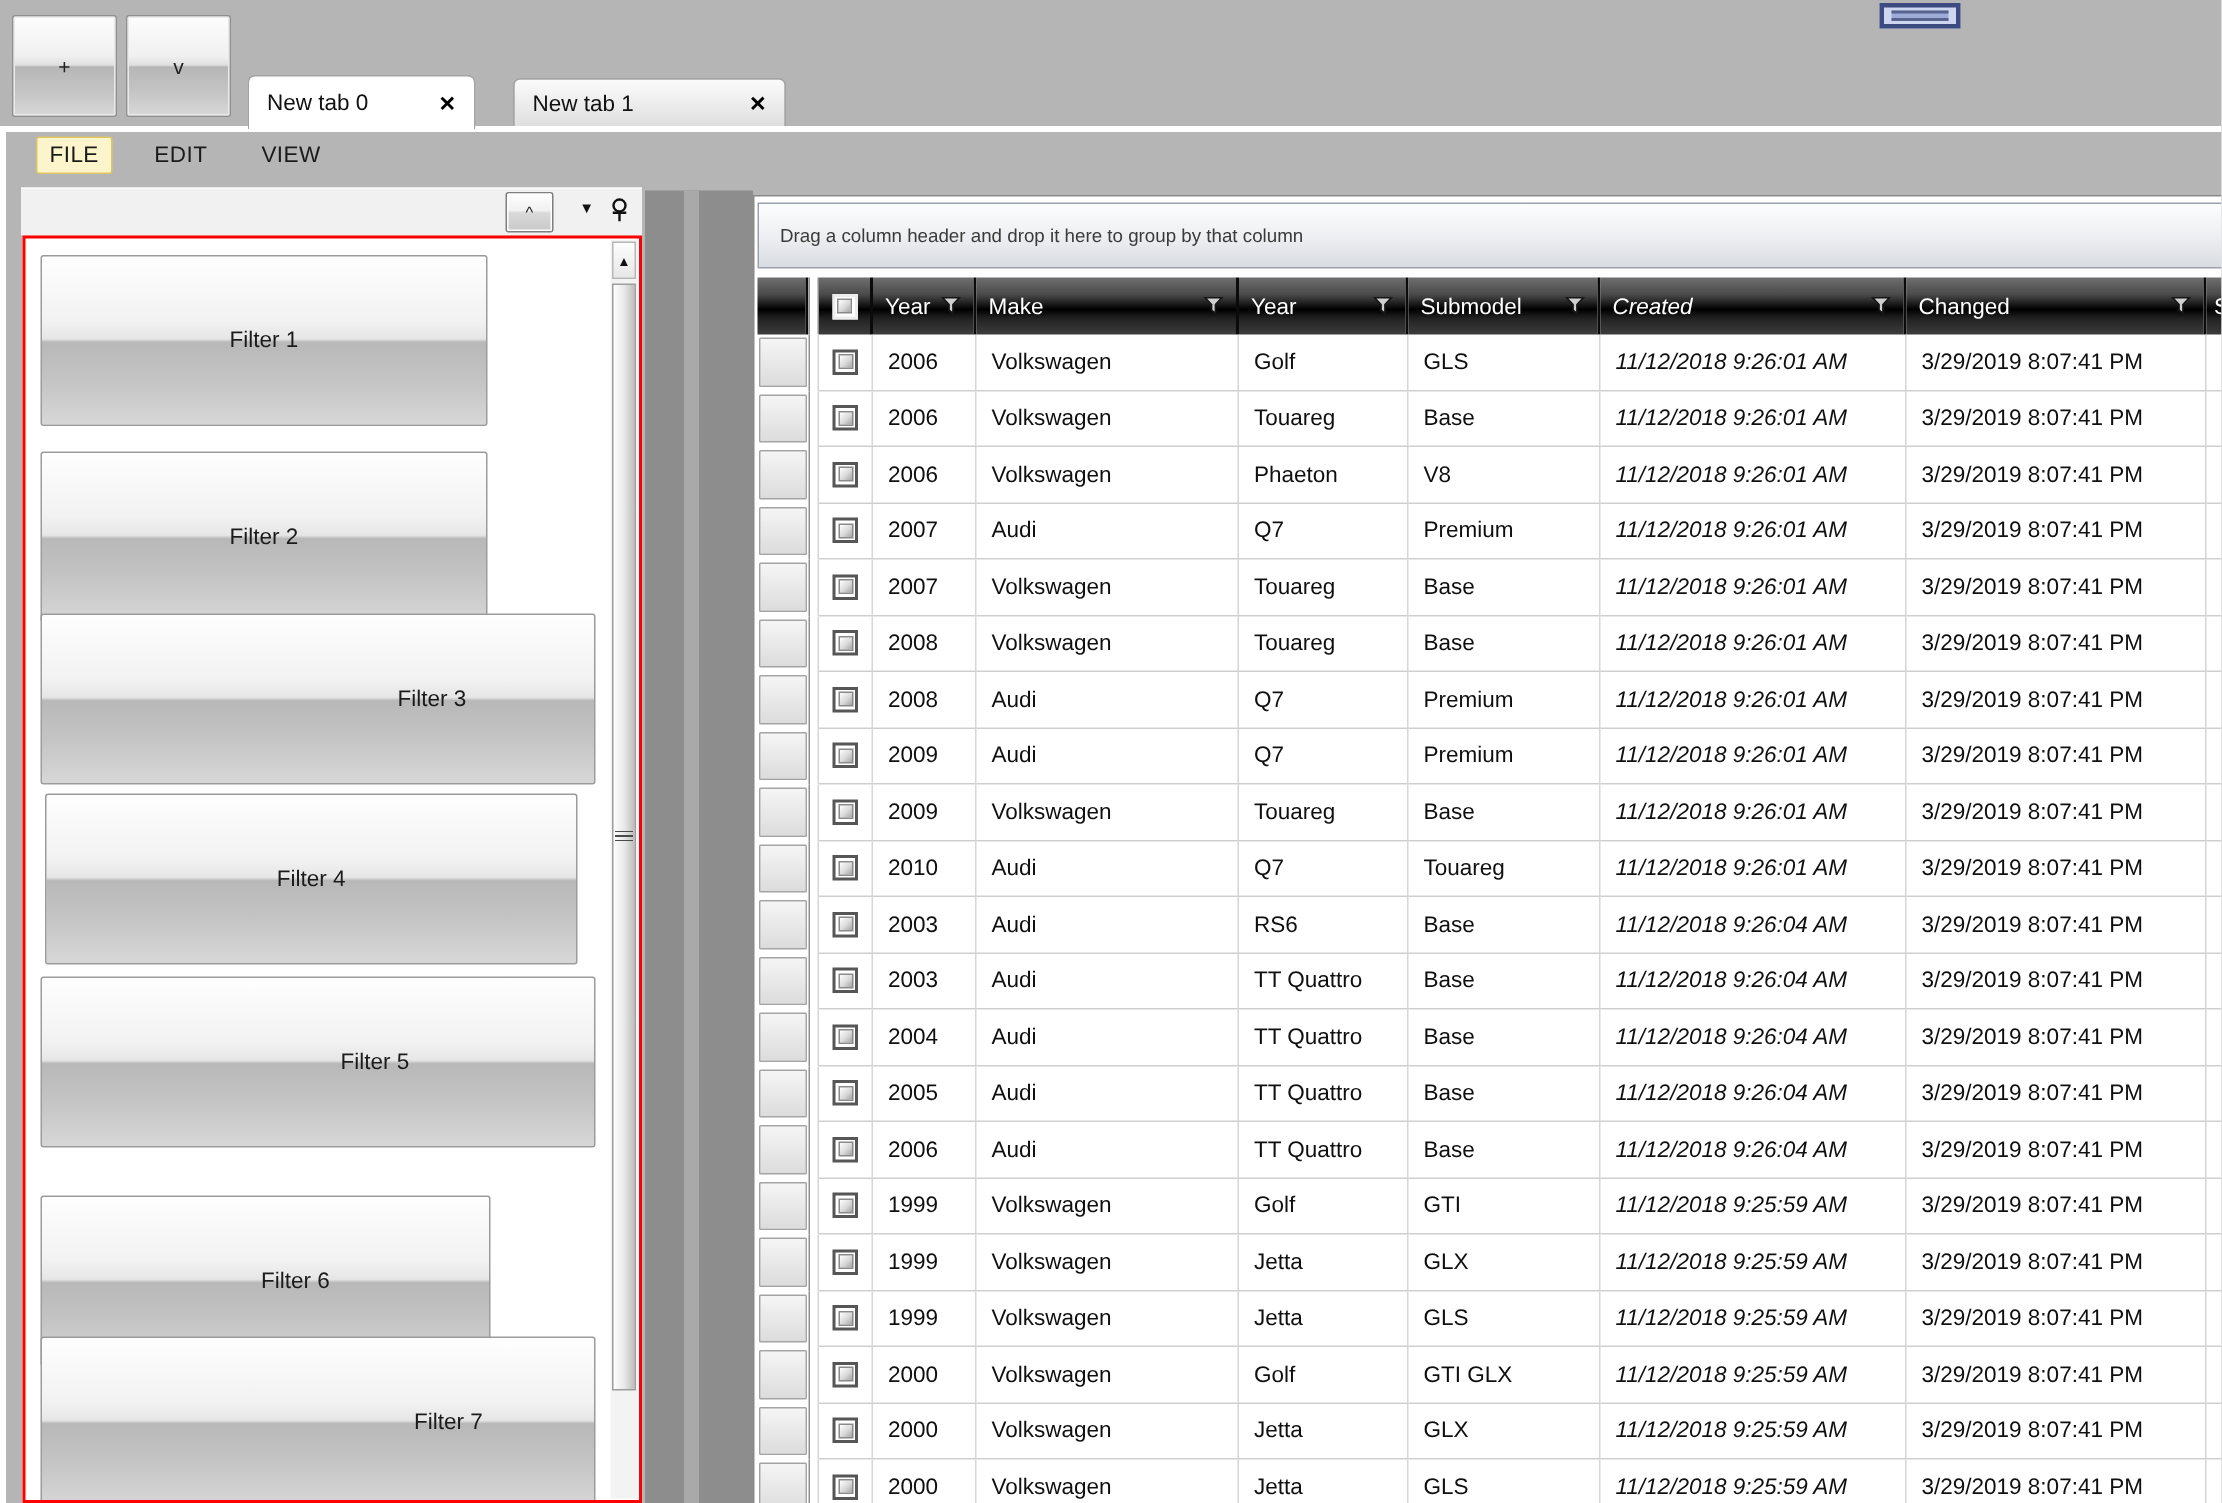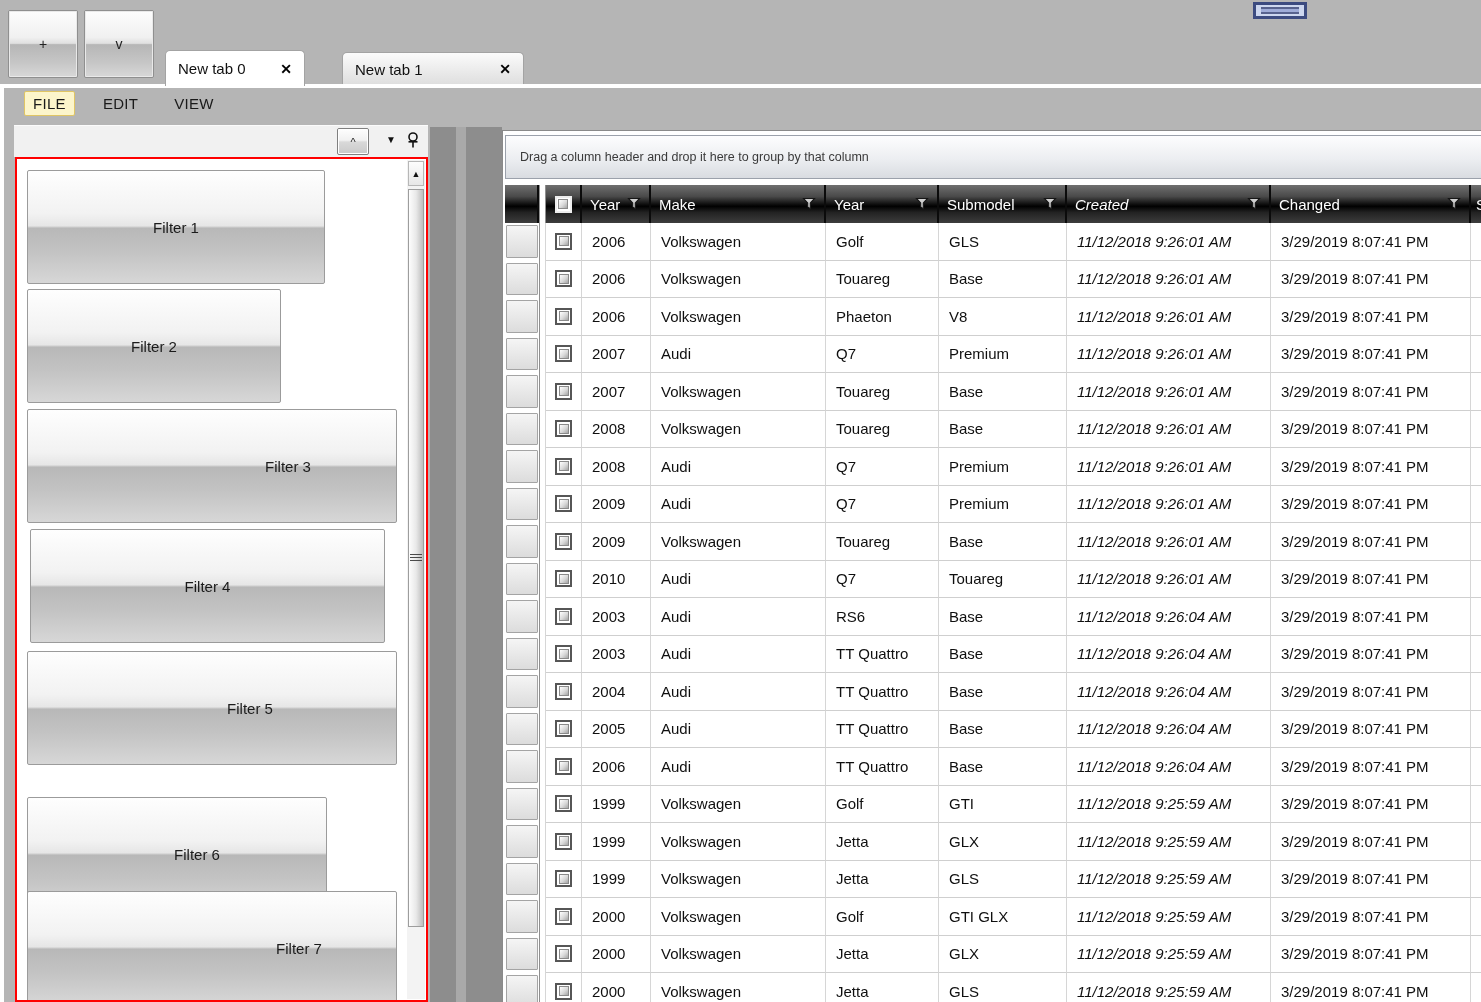--- a/index.html
+++ b/index.html
@@ -11,21 +11,21 @@
     border:1px solid #8f8f8f; outline:1px solid #e9e9e9; outline-offset:-2px; border-radius:2px;
     background:linear-gradient(180deg,#fdfdfd 0%,#f0f0f0 40%,#e0e0e0 49%,#b6b6b6 51%,#c6c6c6 78%,#d8d8d8 100%);
     font-size:14px; color:#222; display:flex; align-items:center; justify-content:center; }
   .nav-btn.b1 { left:8px; }
   .nav-btn.b2 { left:84px; }
 
   .tabline { position:absolute; left:0; top:84px; width:1481px; height:4px; background:#fff; z-index:1; }
   .tab { position:absolute; display:flex; align-items:center; padding:0 12px; gap:8px;
     border:1px solid #a3a3a3; border-bottom:none; border-radius:5px 5px 0 0; font-size:15px; }
   .tab .close { font-weight:bold; font-size:14px; color:#000; margin-left:auto; cursor:default; }
-  .tab.active { left:165px; top:50px; width:140px; height:36px; background:#fff; z-index:2;text-align:right; }
+  .tab.active { left:165px; top:50px; width:152px; height:36px; background:#fff; z-index:2;text-align:right; }
   .tab.inactive { left:342px; top:52px; width:182px; height:33px;
     background:linear-gradient(180deg,#fbfbfb,#dedede); z-index:0; }
 
   .dock-hint { position:absolute; left:1253px; top:2px; width:54px; height:17px;
     border:3px solid #3c4b80; background:#cdd7ef; display:flex; align-items:center; justify-content:center; }
   .dock-hint .lines { width:38px; height:7px; background:#9facd8;
     border-top:2px solid #57628e; border-bottom:2px solid #57628e; }
 
   
   .menubar { position:absolute; left:14px; top:88px; height:30px; display:flex; align-items:center; gap:20px; padding-left:10px; z-index:2;justify-content:center; }
@@ -47,21 +47,21 @@
 
   
   .filter-panel { position:absolute; left:15px; top:157px; width:413px; height:845px;
     border:2px solid #ff0000; background:#ffffff; overflow:hidden; }
   .filter-btn { position:absolute; left:10px; height:114px;
     border:1px solid #9b9b9b; border-radius:2px;
     background:linear-gradient(180deg,#fefefe 0%,#f2f2f2 38%,#e6e6e6 49%,#b8b8b8 51%,#c3c3c3 72%,#d7d7d7 100%);
     font-size:15px; color:#1b1b1b; }
   .filter-btn span { position:absolute; top:50%; left:50%; transform:translate(-50%,-50%); white-space:nowrap; }
   .filters .item-1 { top:11px;  width:298px; }
-  .filters .item-2 { top:130px; width:254px; }
+  .filters .item-2 { top:142px; width:298px; }
   .filters .item-3 { top:250px; width:370px; }
   .filters .item-4 { top:370px; width:355px; left:13px; }
   .filters .item-5 { top:492px; width:370px; }
   .filters .item-6 { top:638px; width:300px; }
   .filters .item-7 { top:732px; width:370px; }
   .filters .item-3 span { left:calc(50% + 76px); }
   .filters .item-5 span { left:calc(50% + 38px); }
   .filters .item-6 span { left:calc(50% + 20px); }
   .filters .item-7 span { left:calc(50% + 76px);margin-left:11px; }
 

